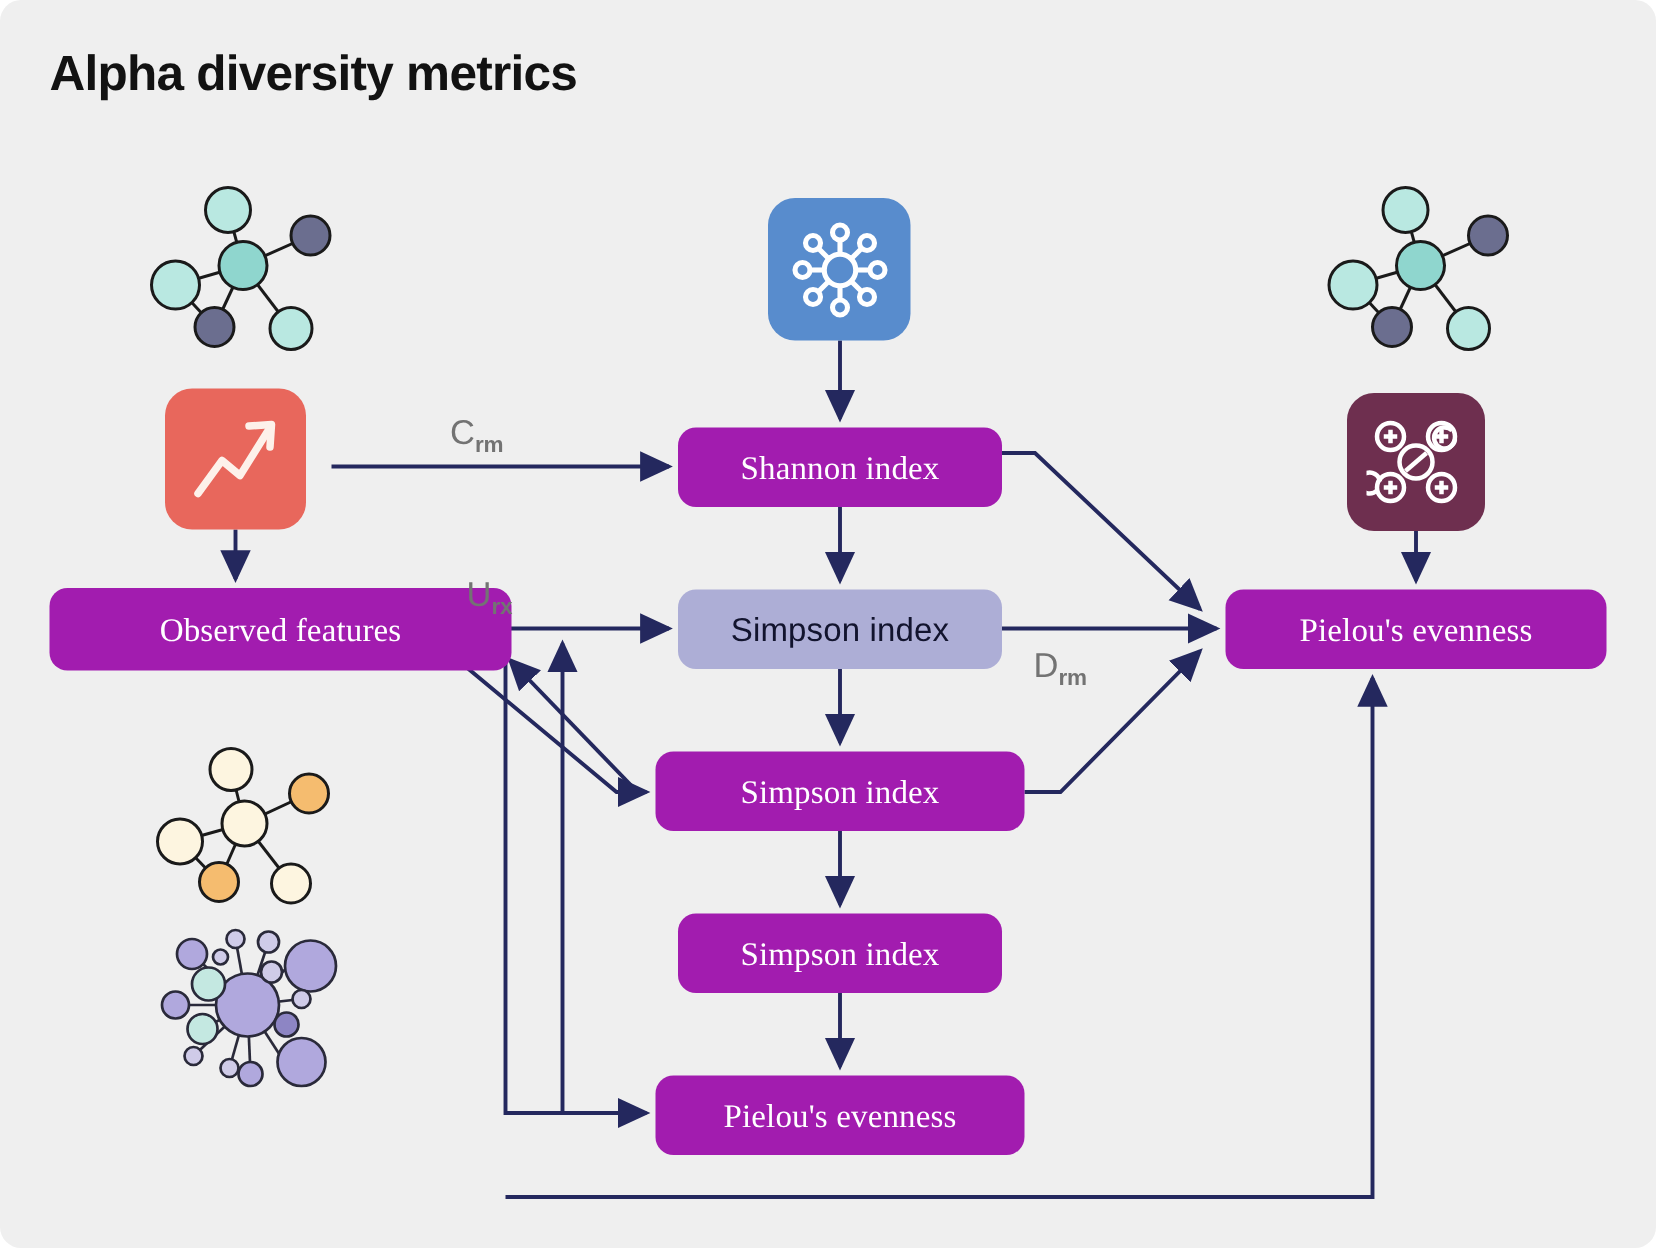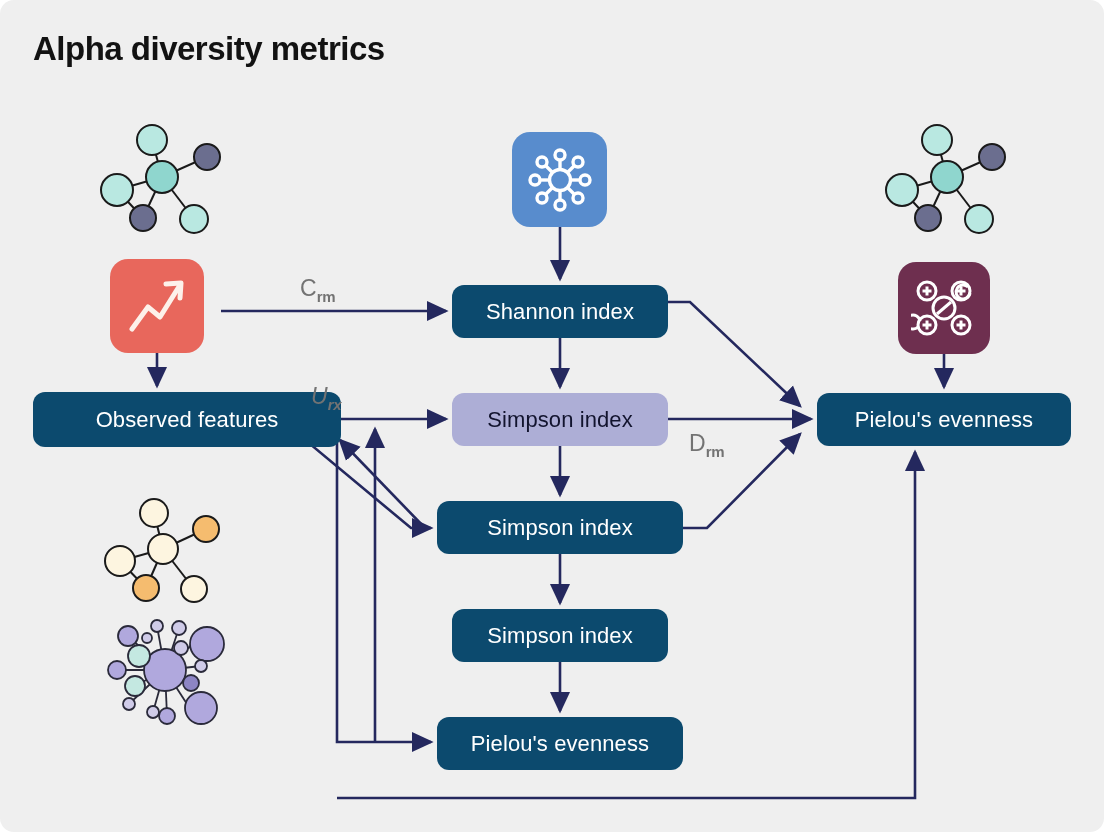--- a/index.html
+++ b/index.html
@@ -25,21 +25,21 @@
   .node{
     position:absolute;
     display:flex;align-items:center;justify-content:center;
     border-radius:12px;
     color:#ffffff;
     font-size:22px;font-weight:400;
     letter-spacing:0.1px;
     white-space:nowrap;
     box-sizing:border-box;
   }
-  .node.dark{background:#0c4a6e;}
+  .node.dark{background:#a21caf;font-family:Liberation Serif, serif;}
   .node.highlight{background:#adaed6;color:#12142e;}
 
   
   .elabel{
     position:absolute;
     font-size:23px;color:#737373;font-weight:500;
     white-space:nowrap;
   }
   .elabel sub{font-size:15px;font-weight:700;letter-spacing:-0.2px;}
 
@@ -279,21 +279,21 @@
   </div>
 
   <div class="node dark" style="left:817px;top:393px;width:254px;height:53px;">
     <span>Pielou's evenness</span>
   </div>
 
   <div class="elabel" style="left:300px;top:275px;">
     <span>C</span><sub>rm</sub>
   </div>
 
-  <div class="elabel" style="left:311px;top:383px;font-style:italic;">
+  <div class="elabel" style="left:311px;top:383px;">
     <span>U</span><sub>rx</sub>
   </div>
 
   <div class="elabel" style="left:689px;top:383px;margin-top:47px;">
     <span>D</span><sub>rm</sub>
   </div>
 
 </div>
 
 </body></html>

